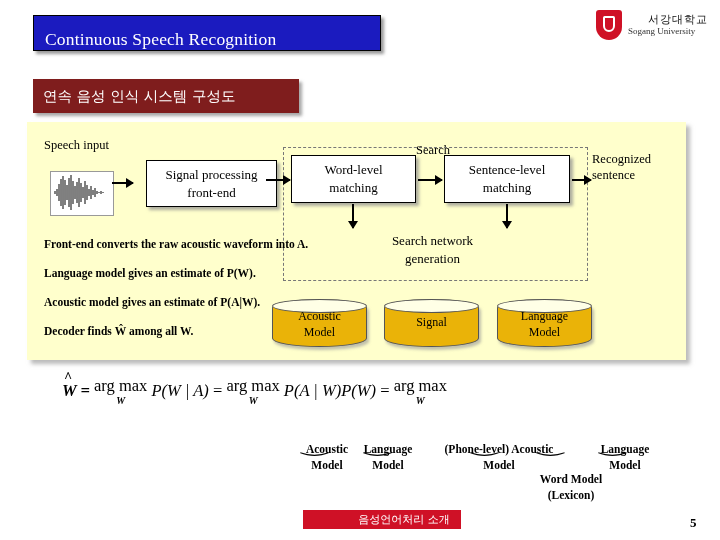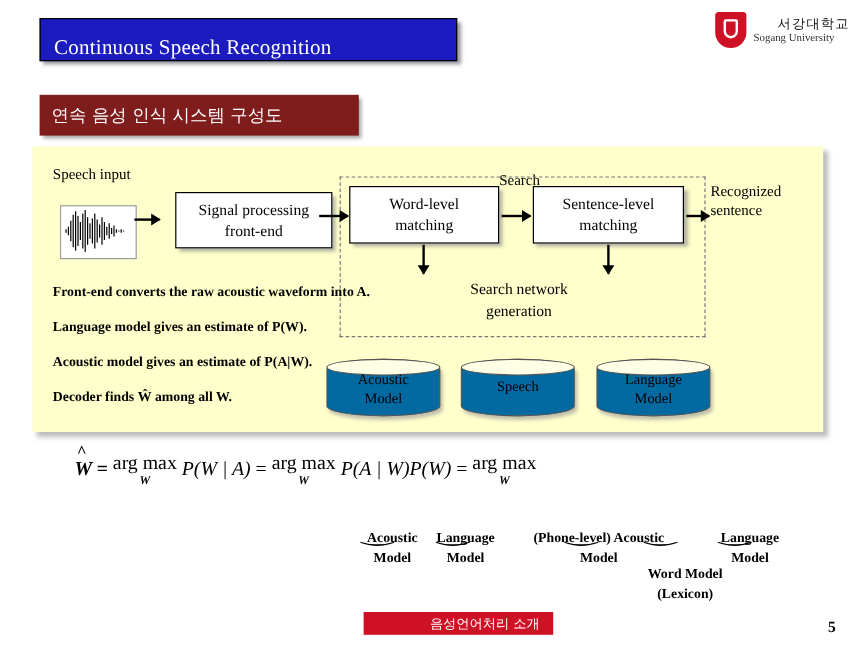--- a/index.html
+++ b/index.html
@@ -231,21 +231,21 @@
     font-weight: bold;
     color: #000000;
     margin-bottom: 17px;
     white-space: nowrap;
   }
 
   
   .cyl {
     position: absolute;
     width: 95px; height: 48px;
-    background: #0369a1;
+    background: #eab308;
     border: 1px solid #555555;
     border-radius: 50% / 18%;
     box-shadow: 2px 3px 3px rgba(150,150,150,0.6);
     box-sizing: border-box;
   }
   .cyl::before {
     content: "";
     position: absolute;
     left: -1px; top: -1px;
     width: 95px; height: 14px;
@@ -437,21 +437,21 @@
     <div>Language model gives an estimate of P(W).</div>
     <div>Acoustic model gives an estimate of P(A|W).</div>
     <div>Decoder finds Ŵ among all W.</div>
   </div>
 
   <div class="cyl cyl-acoustic">
     <div class="cyl-label" style="white-space:pre-line">Acoustic
 Model</div>
   </div>
   <div class="cyl cyl-lexicon">
-    <div class="cyl-label" style="top:15px">Speech</div>
+    <div class="cyl-label" style="top:15px">Signal</div>
   </div>
   <div class="cyl cyl-lm">
     <div class="cyl-label" style="white-space:pre-line">Language
 Model</div>
   </div>
 
   <div class="equation eq">
     <span class="whead">W =</span>
     <span class="argmax">
       <span class="top">arg max</span>

